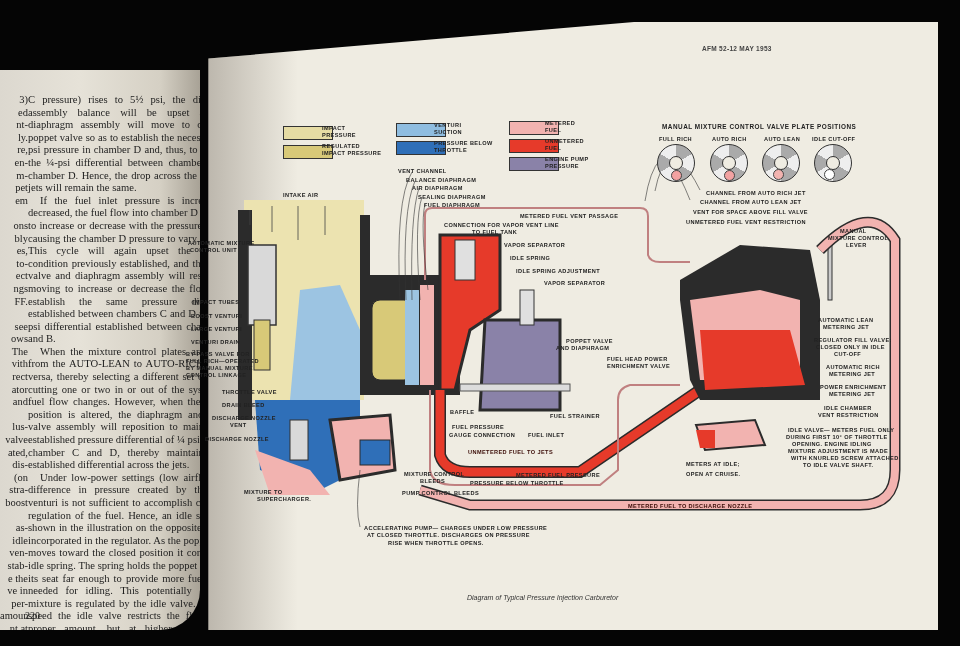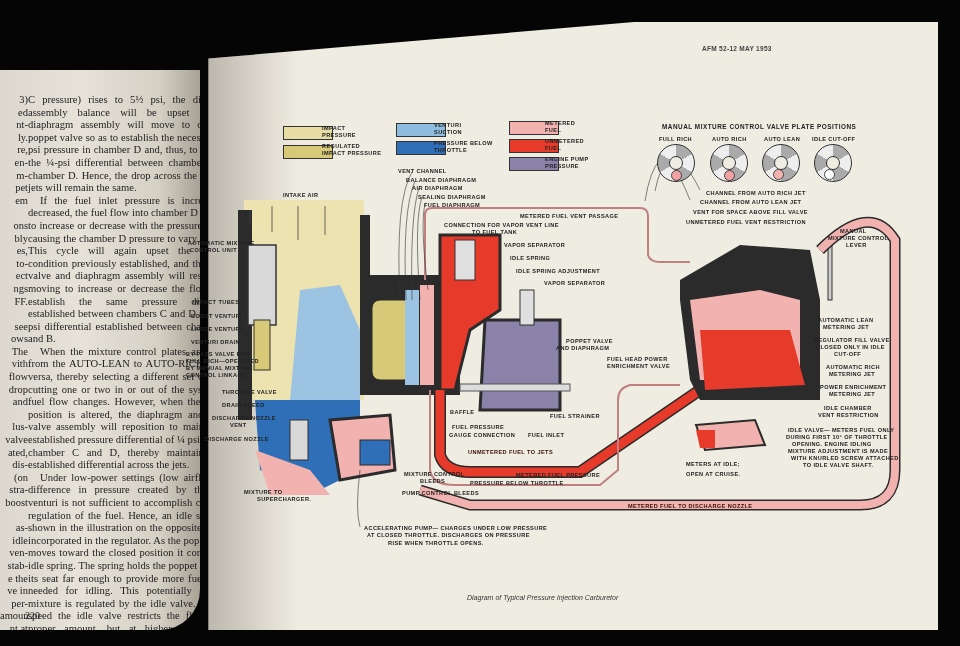--- a/index.html
+++ b/index.html
@@ -44,22 +44,22 @@
       <p>es,</p>
       <p>to-</p>
       <p>ect</p>
       <p>ngs</p>
       <p>FF.</p>
       <p>&nbsp;</p>
       <p>see</p>
       <p>ows</p>
       <p>The</p>
       <p>vith</p>
-      <p>flow</p>
-      <p>drop</p>
+      <p>rect</p>
+      <p>ator</p>
       <p>and</p>
       <p>&nbsp;</p>
       <p>lus-</p>
       <p>valve</p>
       <p>ated,</p>
       <p>dis-</p>
       <p>(on</p>
       <p>stra-</p>
       <p>boost</p>
       <p>&nbsp;</p>

